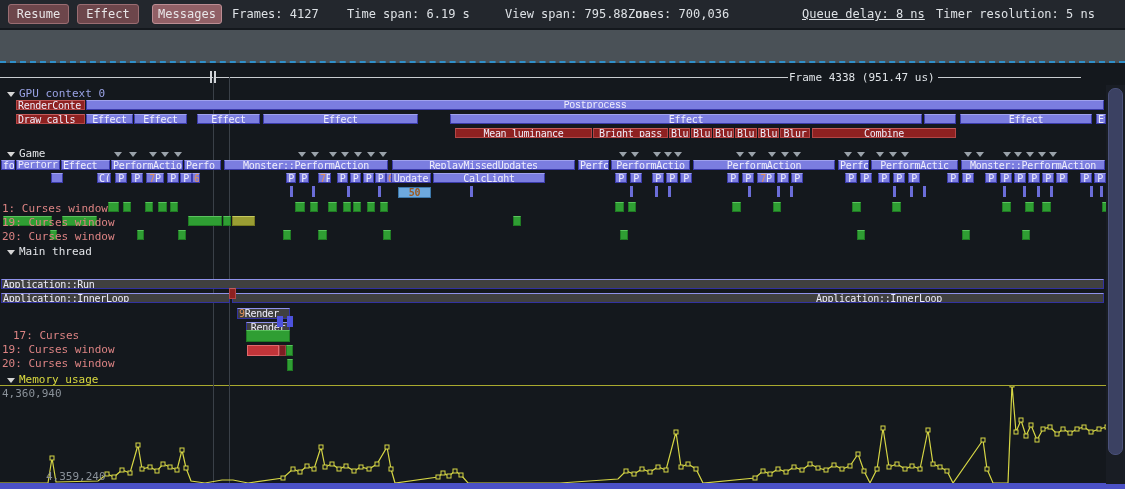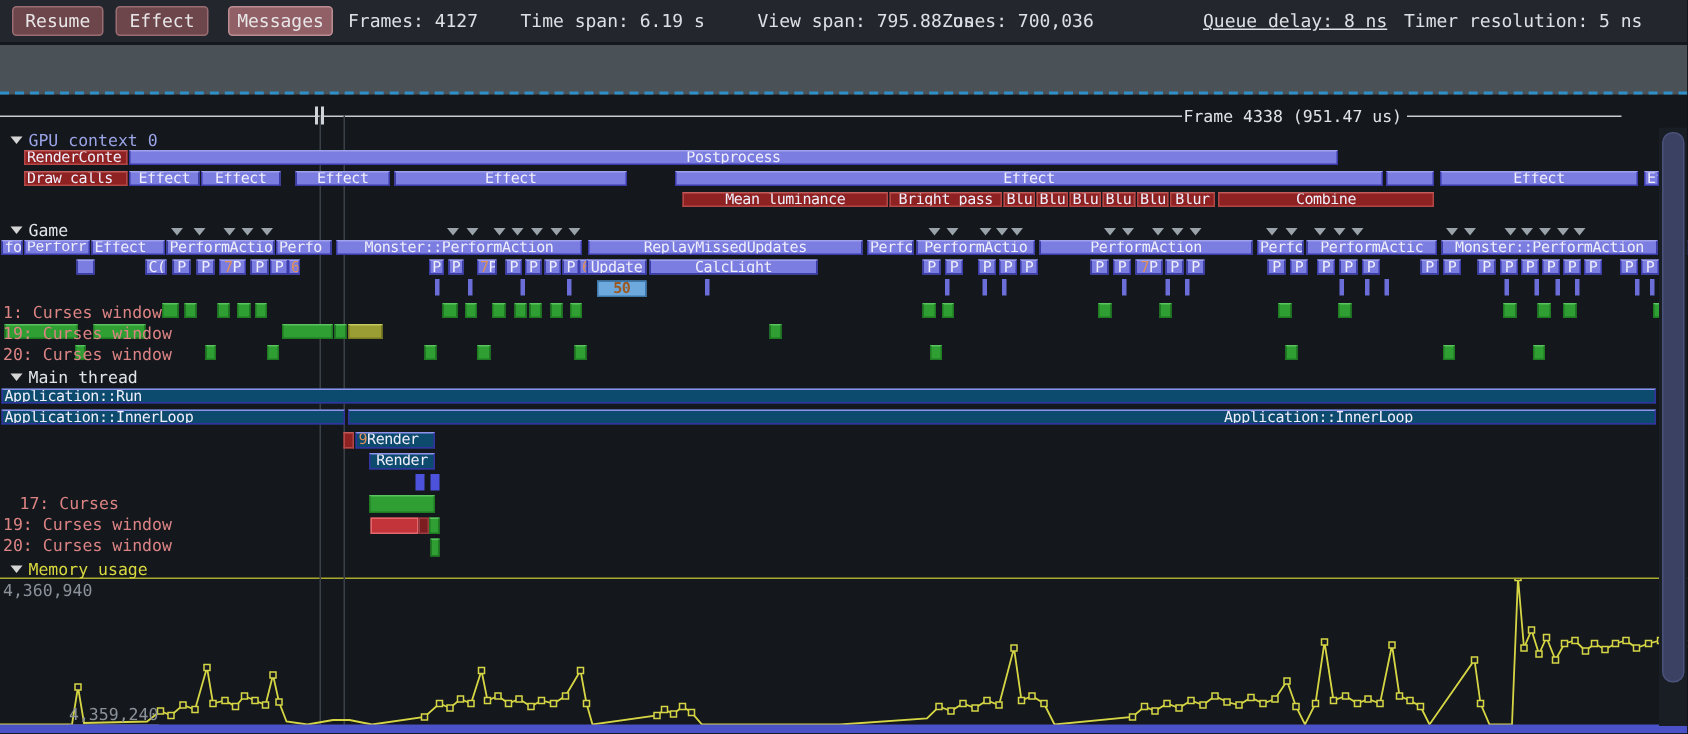--- a/index.html
+++ b/index.html
@@ -26,21 +26,21 @@
   #frame-label{position:absolute;left:789px;top:71px;font-size:11px;color:#dfe3e7;white-space:nowrap;}
 
   .vguide{position:absolute;top:77px;width:1px;height:407px;background:#3a4048;}
   .tri-marker{position:absolute;width:0;height:0;border-left:4px solid transparent;
        border-right:4px solid transparent;border-top:5px solid #9aa2aa;}
 
   
   .zb{position:absolute;box-sizing:border-box;overflow:hidden;white-space:nowrap;
       font-size:10px;line-height:9px;color:#efeefb;padding:0 1px;letter-spacing:-0.3px;}
   .zb.p {background:#7b7de0;border:1px solid #3b3baa;border-top-color:#9fa1ee;}
-  .zb.p2{background:#0c4a6e;border:1px solid #3232a0;border-top-color:#8f92ea;}
+  .zb.p2{background:#404040;border:1px solid #3232a0;border-top-color:#8f92ea;margin-top:20px;}
   .zb.r {background:#8e2121;border:1px solid #b34646;border-top-color:#c25c5c;}
   .zb.r2{background:#c23439;border:1px solid #e2686c;}
   .zb.r3{background:#7c1d22;border:1px solid #9c3d42;}
   .zb.g {background:#2f9e33;border:1px solid #1f7a23;border-top-color:#5ac25e;}
   .zb.o {background:#9a9d33;border:1px solid #777a20;border-top-color:#c6c95e;}
   .zb.bt{background:#4d52dd;border:none;}
   .zb.pt{background:#6b6dd8;border:none;}
   .zb.b50{background:#6ea9de;border:1px solid #3c78ab;color:#9c5a20;font-weight:bold;}
   .pre{color:#e0905a;}
 
@@ -129,21 +129,21 @@
       <div class="tri-marker" style="left: 964px; top: 152px;"></div>
       <div class="tri-marker" style="left: 976px; top: 152px;"></div>
       <div class="tri-marker" style="left: 1003px; top: 152px;"></div>
       <div class="tri-marker" style="left: 1014px; top: 152px;"></div>
       <div class="tri-marker" style="left: 1026px; top: 152px;"></div>
       <div class="tri-marker" style="left: 1038px; top: 152px;"></div>
       <div class="tri-marker" style="left: 1049px; top: 152px;"></div>
     </div>
   <div id="zones">
       <div class="zb r" style="left: 16px; top: 100px; width: 69px; height: 10px;">RenderConte</div>
-      <div class="zb p" style="left: 86px; top: 100px; width: 806px; height: 10px; text-align: center;">Postprocess</div>
+      <div class="zb p" style="left: 86px; top: 100px; width: 1018px; height: 10px; text-align: center; font-family: Liberation Mono, monospace;">Postprocess</div>
       <div class="zb r" style="left: 16px; top: 114px; width: 69px; height: 10px;">Draw calls</div>
       <div class="zb p" style="left: 86px; top: 114px; width: 47px; height: 10px; text-align: center;">Effect</div>
       <div class="zb p" style="left: 134px; top: 114px; width: 53px; height: 10px; text-align: center;">Effect</div>
       <div class="zb p" style="left: 197px; top: 114px; width: 63px; height: 10px; text-align: center;">Effect</div>
       <div class="zb p" style="left: 263px; top: 114px; width: 155px; height: 10px; text-align: center;">Effect</div>
       <div class="zb p" style="left: 450px; top: 114px; width: 472px; height: 10px; text-align: center;">Effect</div>
       <div class="zb p" style="left: 924px; top: 114px; width: 32px; height: 10px; text-align: center;"></div>
       <div class="zb p" style="left: 960px; top: 114px; width: 132px; height: 10px; text-align: center;">Effect</div>
       <div class="zb p" style="left: 1096px; top: 114px; width: 10px; height: 10px;">Ef</div>
       <div class="zb r" style="left: 455px; top: 128px; width: 137px; height: 10px; text-align: center;">Mean luminance</div>

